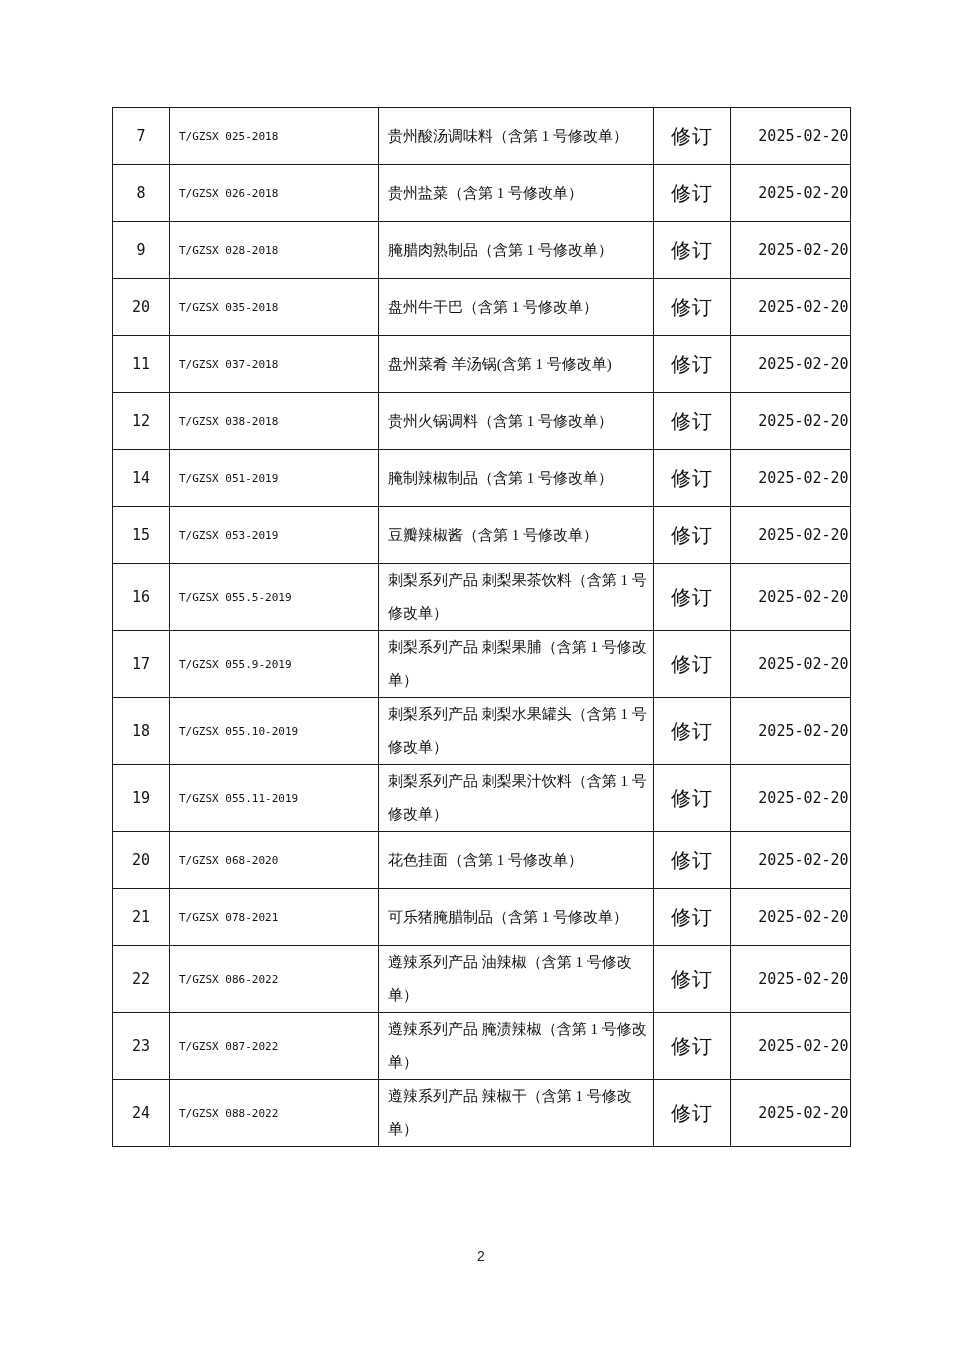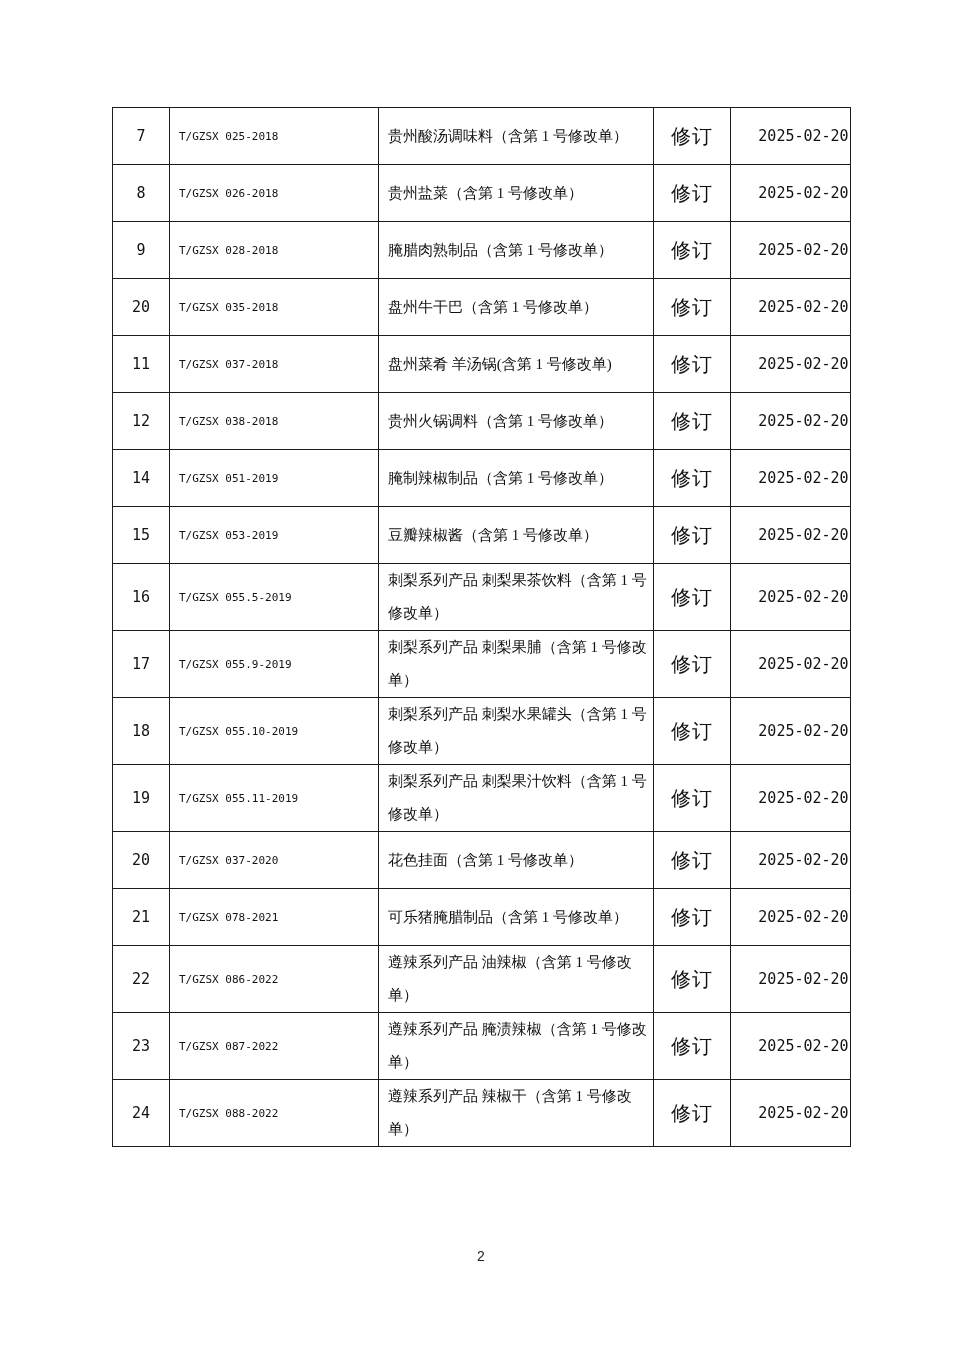--- a/index.html
+++ b/index.html
@@ -169,21 +169,21 @@
     </tr>
         <tr class="std-row tall">
       <td class="cell-no">19</td>
       <td class="cell-code">T/GZSX 055.11-2019</td>
       <td class="cell-name">刺梨系列产品 刺梨果汁饮料（含第 1 号修改单）</td>
       <td class="cell-status">修订</td>
       <td class="cell-date">2025-02-20</td>
     </tr>
         <tr class="std-row">
       <td class="cell-no">20</td>
-      <td class="cell-code">T/GZSX 037-2020</td>
+      <td class="cell-code">T/GZSX 068-2020</td>
       <td class="cell-name">花色挂面（含第 1 号修改单）</td>
       <td class="cell-status">修订</td>
       <td class="cell-date">2025-02-20</td>
     </tr>
         <tr class="std-row">
       <td class="cell-no">21</td>
       <td class="cell-code">T/GZSX 078-2021</td>
       <td class="cell-name">可乐猪腌腊制品（含第 1 号修改单）</td>
       <td class="cell-status">修订</td>
       <td class="cell-date">2025-02-20</td>

